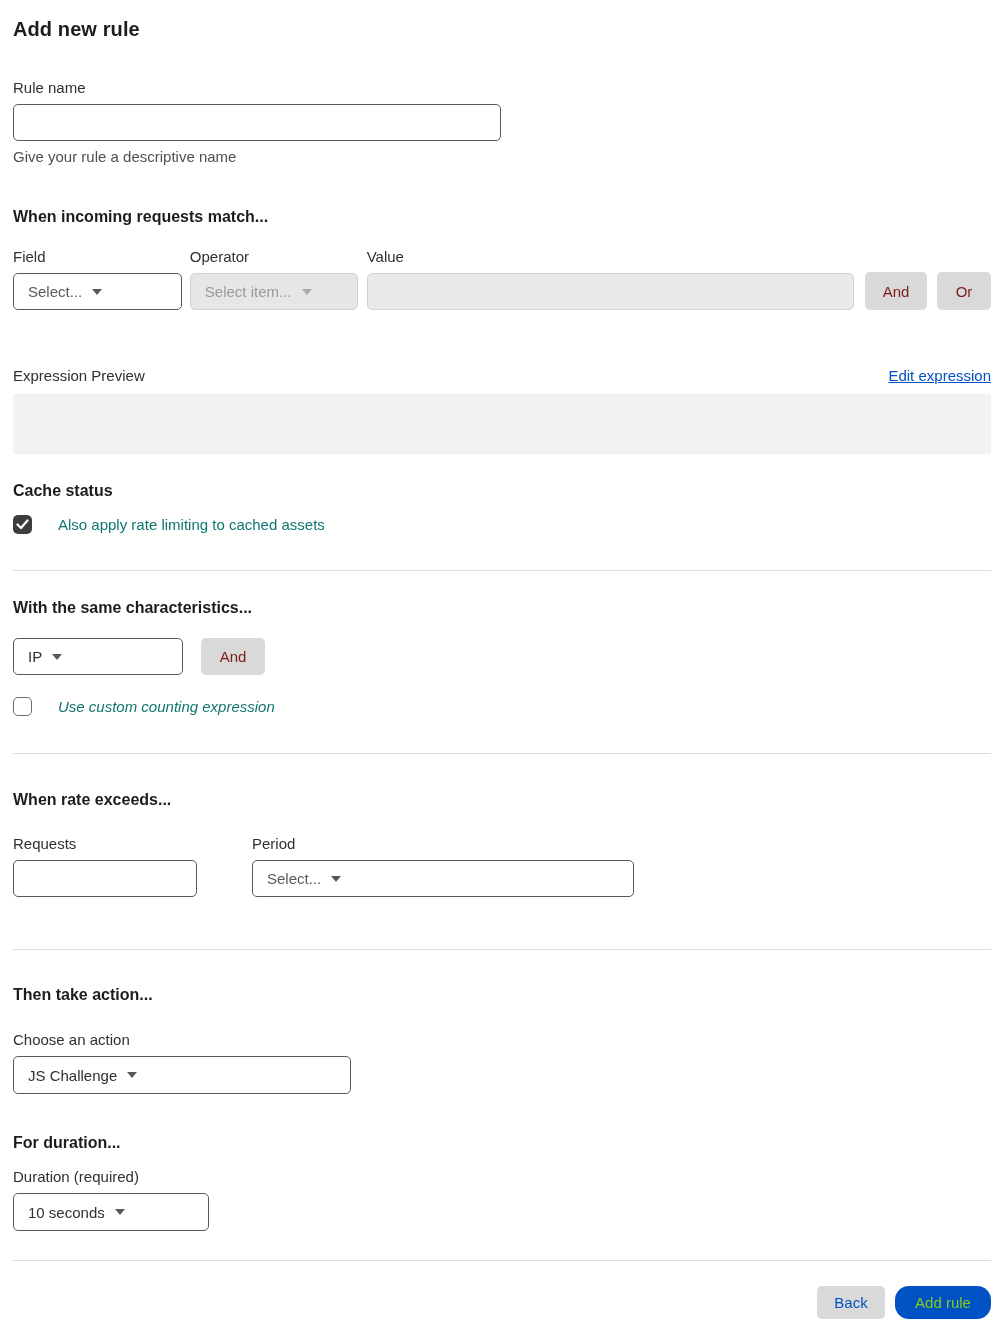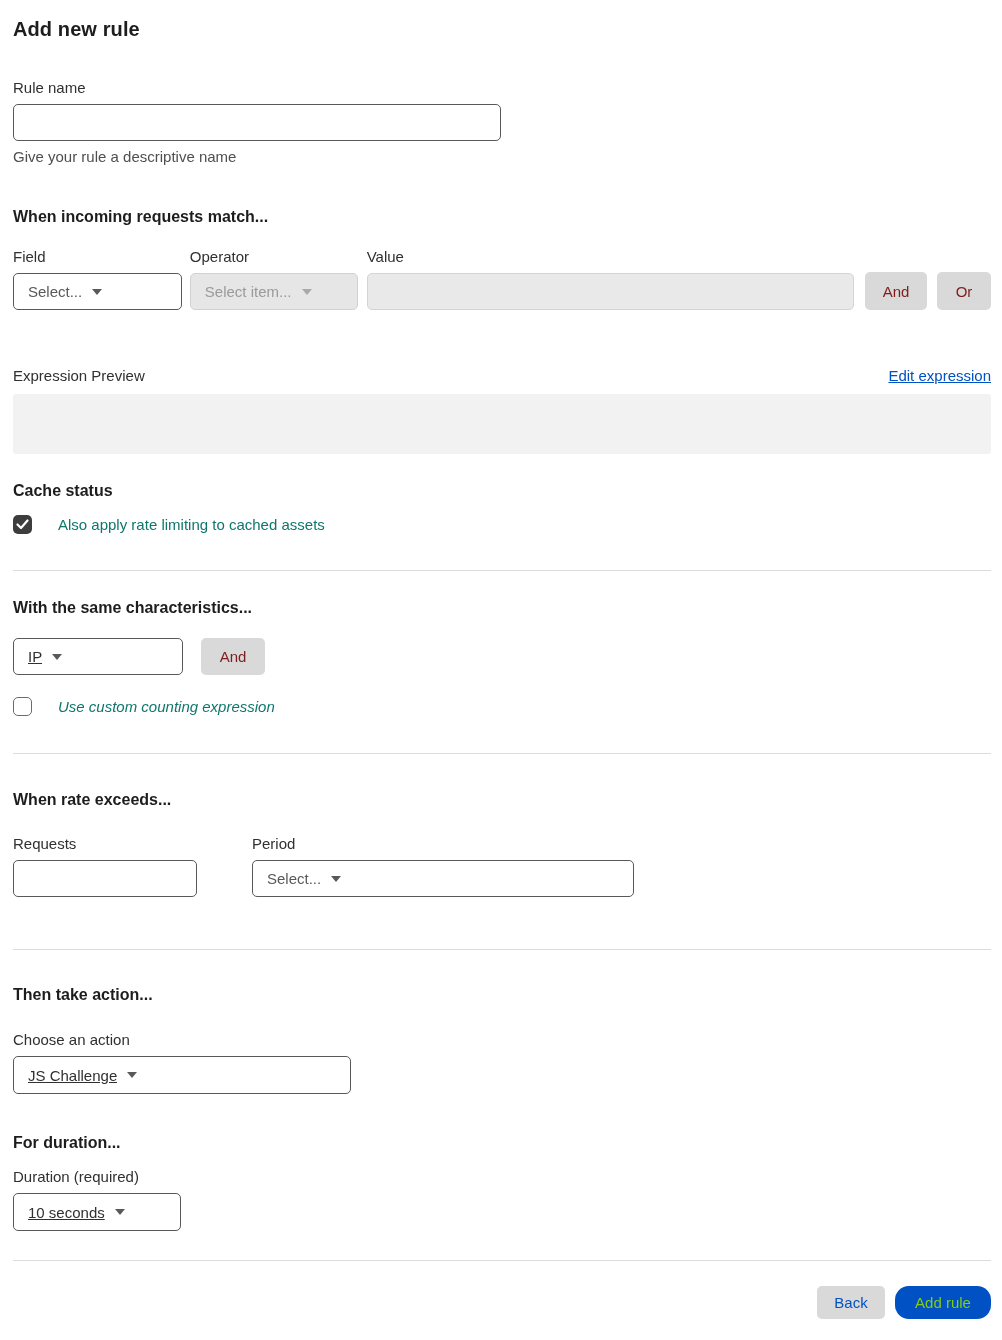--- a/index.html
+++ b/index.html
@@ -64,21 +64,21 @@
     background: #ffffff;
     display: flex;
     align-items: center;
     justify-content: flex-start;
     padding: 0 14px;
     font-size: 15px;
     color: #595959;
     cursor: pointer;
   }
   .select-box .select-value { white-space: nowrap; overflow: hidden; }
-  .select-box.has-value { color: #303030; text-decoration: underline; }
+  .select-box.has-value { color: #303030; }
   .select-box.disabled {
     background: #e6e6e6;
     border-color: #d2d2d2;
     color: #9a9a9a;
     cursor: default;
   }
   .caret {
     width: 0; height: 0;
     border-left: 5px solid transparent;
     border-right: 5px solid transparent;
@@ -173,21 +173,21 @@
   .rate-col-period { width: 382px; }
 
   .divider-3 { margin-top: 52px; }
 
   .action-section { margin-top: 36px; }
   .action-label { margin-top: 27px; }
   .action-select { width: 338px; height: 38px; }
 
   .duration-section { margin-top: 40px; }
   .duration-label { margin-top: 16px; }
-  .duration-select { width: 168px; height: 38px; }
+  .duration-select { width: 196px; height: 38px; }
 
   .divider-4 { margin-top: 29px; }
 
   .footer-row {
     display: flex; justify-content: flex-end; align-items: center;
     margin-top: 25px;
   }
   .back-btn {
     background: #d9d9d9;
     color: #0051c3;

